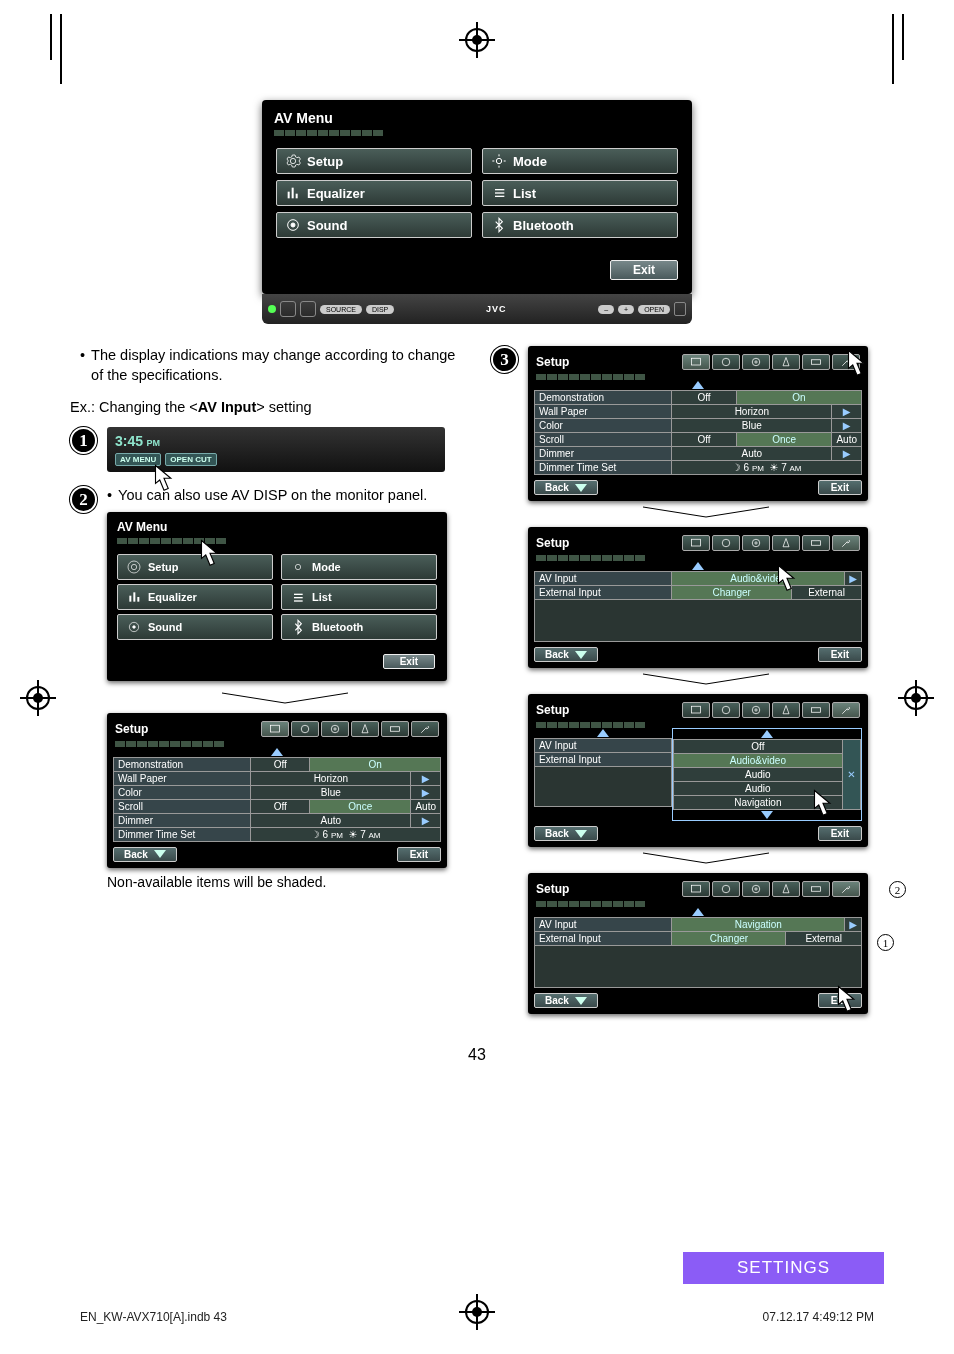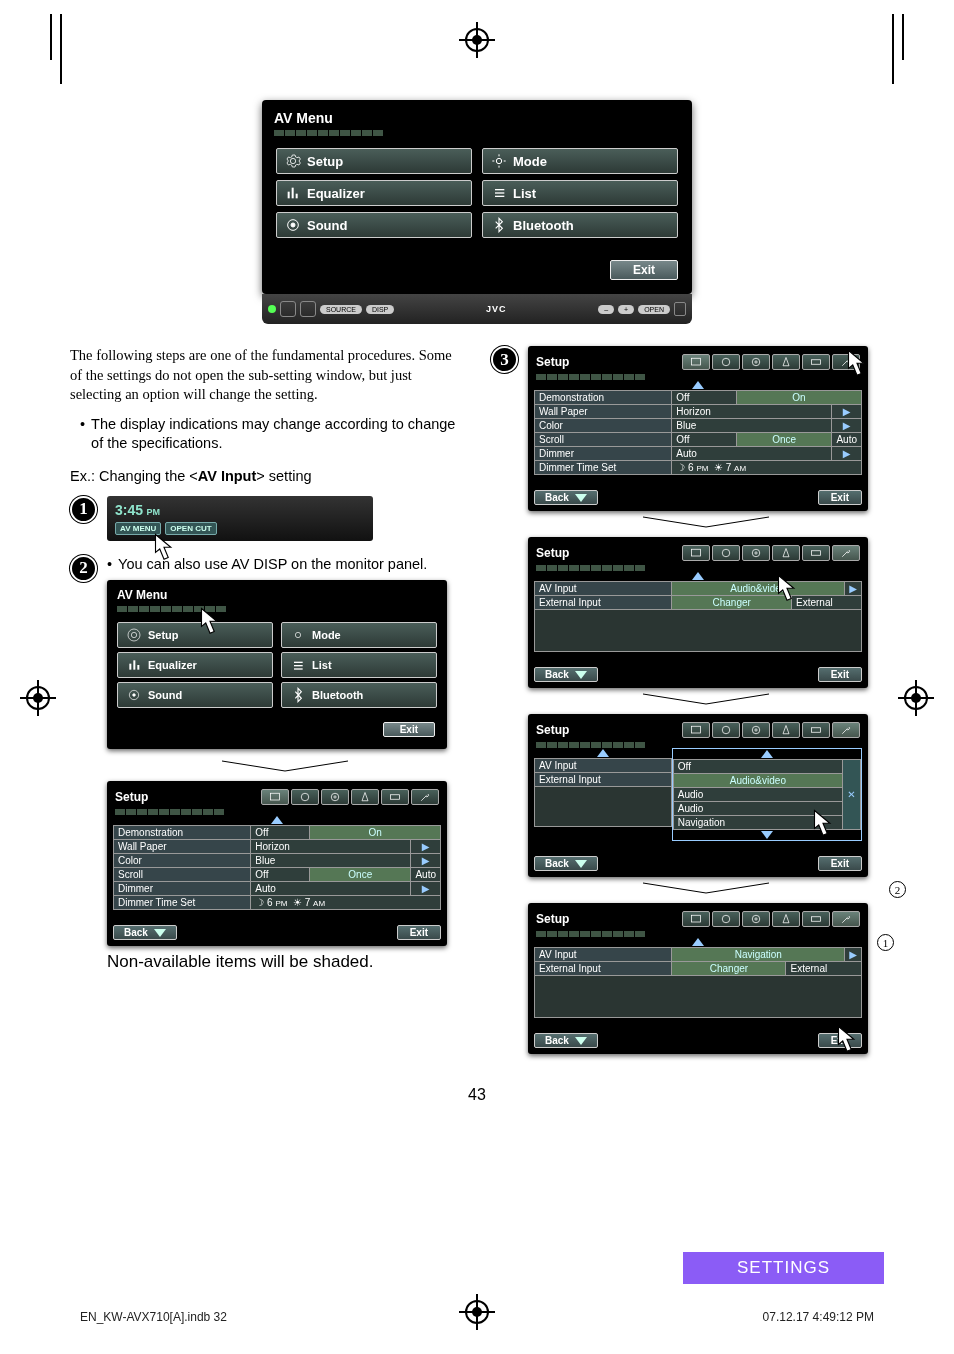--- a/index.html
+++ b/index.html
@@ -50,48 +50,48 @@
   .para { font-size:14.5px; line-height:1.35; margin-bottom:10px; font-family: "Times New Roman", serif; }
   .bullet { display:flex; gap:6px; font-size:14.5px; line-height:1.35; margin-left:10px; margin-bottom:14px; }
   .bullet .dot { }
 
   .ex-line { font-size:14.5px; margin-bottom:12px; }
   .ex-line b { font-weight:bold; }
 
   .step-row { display:flex; align-items:flex-start; gap:10px; margin-bottom:14px; position:relative; }
   .num-badge { width:27px; height:27px; background:#000; color:#fff; border-radius:50%; display:flex; align-items:center; justify-content:center; font-weight:bold; font-size:17px; flex:0 0 auto; border:2px solid #fff; box-shadow:0 0 0 1px #000; font-family:serif; }
 
-  .clock-shot { width:266px; background:linear-gradient(#333,#111); border-radius:3px; padding:6px 8px; color:#fff; font-size:12px; position:relative; }
+  .clock-shot { width:338px; background:linear-gradient(#333,#111); border-radius:3px; padding:6px 8px; color:#fff; font-size:12px; position:relative; }
   .clock-time { color:#8fe4cc; font-weight:bold; font-size:14px; }
   .clock-btns { margin-top:4px; display:flex; gap:4px; }
   .clock-pill { background:#355; border:1px solid #7aa; color:#cfe; font-size:8px; padding:1px 4px; border-radius:2px; font-weight:bold; }
 
-  .caption { font-size:17px; margin:25px 0 6px 0; }
+  .caption { font-size:14px; margin:25px 0 6px 0; }
 
   .screen-sm { width:340px; background:#000; border-radius:3px; padding:6px; margin-bottom:10px; box-shadow:0 2px 5px rgba(0,0,0,0.6); font-size:11px; color:#fff; }
   .screen-xs { width:340px; background:#000; border-radius:3px; padding:6px; margin-bottom:4px; box-shadow:0 2px 5px rgba(0,0,0,0.6); font-size:10px; color:#fff; }
 
   .setup-head { display:flex; align-items:center; gap:2px; padding:2px; }
   .setup-title { color:#fff; font-weight:bold; font-size:12px; margin-right:auto; }
   .tab { width:28px; height:16px; background:linear-gradient(#48605a,#2c3a36); border:1px solid #aaa; display:flex; align-items:center; justify-content:center; border-radius:2px; }
   .tab.active { background:linear-gradient(#6a827a,#46564e); }
   .tab svg { width:12px; height:12px; }
 
   .scroll-up-row { display:flex; justify-content:center; padding:1px 0; }
   .tri-up { width:0; height:0; border-left:6px solid transparent; border-right:6px solid transparent; border-bottom:8px solid #9cf; }
   .tri-dn { width:0; height:0; border-left:6px solid transparent; border-right:6px solid transparent; border-top:8px solid #9cf; }
 
   .opt-table { width:100%; border-collapse:collapse; font-size:10px; }
   .opt-table td { border:1px solid #999; padding:1px 4px; color:#fff; background:#2f3e3b; }
   .opt-table td.lbl { width:42%; font-weight:normal; color:#fff; background:#36454a; }
   .opt-table td.sel { background:#575; color:#cff; text-align:center; }
-  .opt-table td.val { }
+  .opt-table td.val { text-align:center; }
   .opt-table td.arrow { width:14px; text-align:center; color:#9cf; }
 
-  .btm-row { display:flex; justify-content:space-between; align-items:center; padding-top:15px; }
+  .btm-row { display:flex; justify-content:space-between; align-items:center; padding-top:5px; }
   .back-btn { background:linear-gradient(#556e6f,#3a4a4b); border:1px solid #ccc; color:#fff; font-weight:bold; font-size:10px; padding:1px 10px; border-radius:2px; display:flex; align-items:center; gap:6px; }
   .back-btn .tri-dn { border-top-color:#cfe; }
   .exit-sm { background:linear-gradient(#556e6f,#3a4a4b); border:1px solid #ccc; color:#fff; font-weight:bold; font-size:10px; padding:1px 12px; border-radius:2px; }
 
   .pointer { position:absolute; pointer-events:none; }
   .pointer svg { width:34px; height:34px; }
 
   .funnel { display:flex; justify-content:center; margin:0 0 8px 0; }
   .funnel svg { width:130px; height:14px; }
 
@@ -236,21 +236,20 @@
       <span class="chin-btn">+</span>
       <span class="chin-btn">OPEN</span>
       <span style="width:12px;height:14px;border:1px solid #888;border-radius:2px;"></span>
     </div>
     </div>
   </div>
 
   <div class="cols">
 
     <div class="col">
-      <p class="para">The following steps are one of the fundamental procedures. Some of the settings do not open the sub-setting window, but just selecting an option will change the setting.</p>
       <div class="bullet">
           <span class="dot">•</span>
           <span>The display indications may change according to change of the specifications.</span>
         </div>
       <p class="ex-line">
         <span>Ex.: Changing the &lt;</span><b>AV Input</b><span>&gt; setting</span>
       </p>
 
       <div class="step-row">
         <div class="num-badge">1</div>
@@ -847,15 +846,15 @@
       </div>
     </div>
   </div>
 
   <div class="page-num">43</div>
 </div>
 
 <div class="settings-bar">SETTINGS</div>
 
 <div class="footer-row">
-  <span>EN_KW-AVX710[A].indb   32</span>
+  <span>EN_KW-AVX710[A].indb   43</span>
   <span>07.12.17   4:49:12 PM</span>
 </div>
 
 </body></html>

